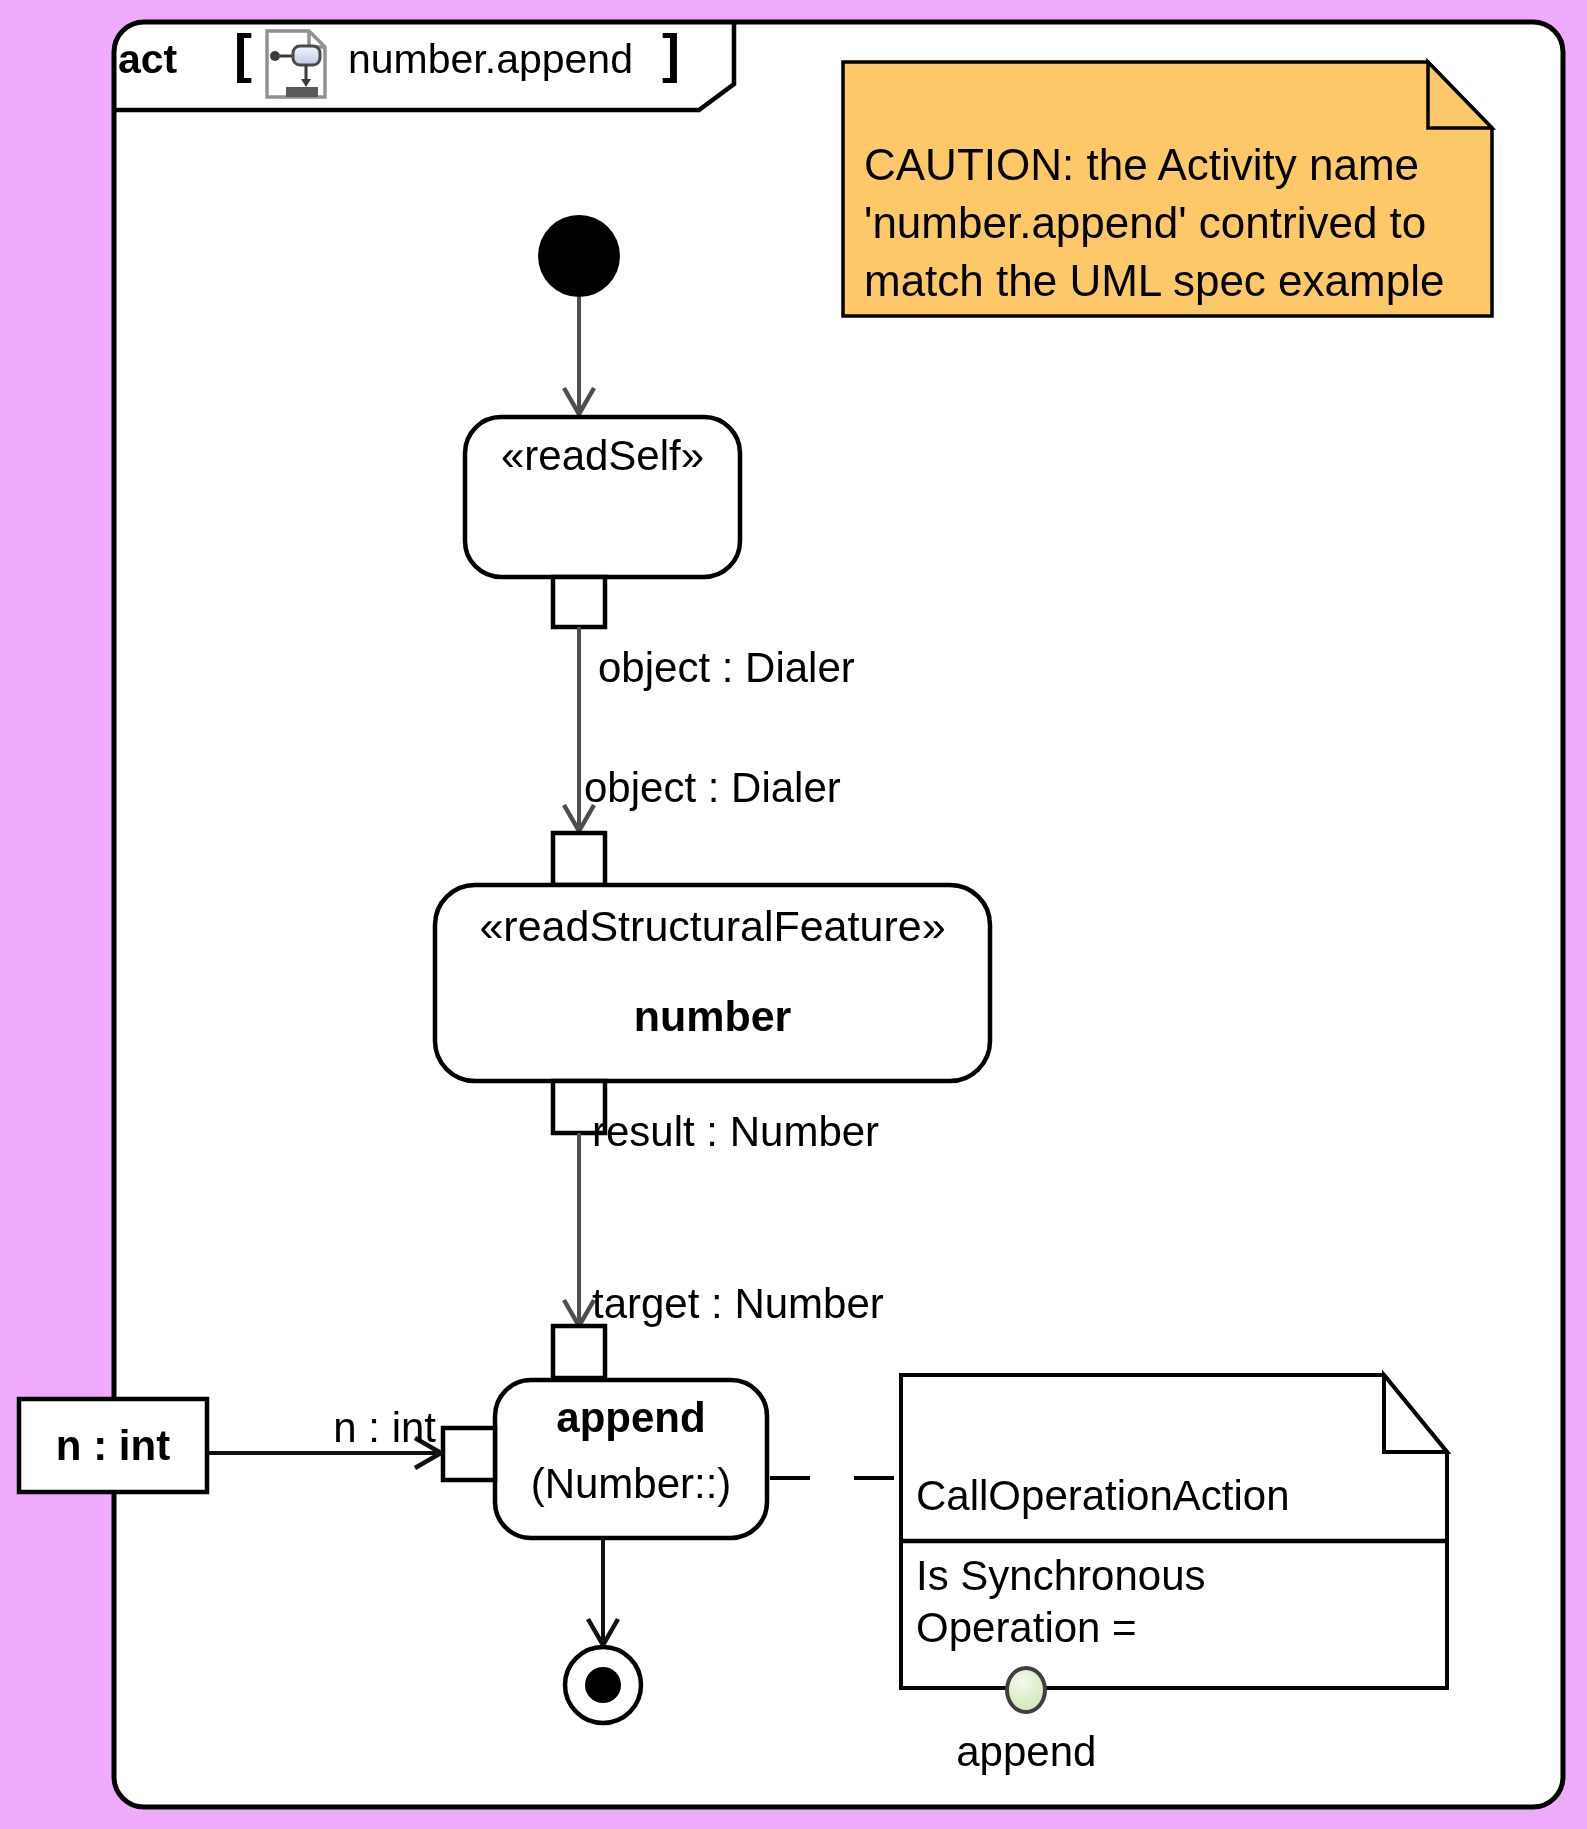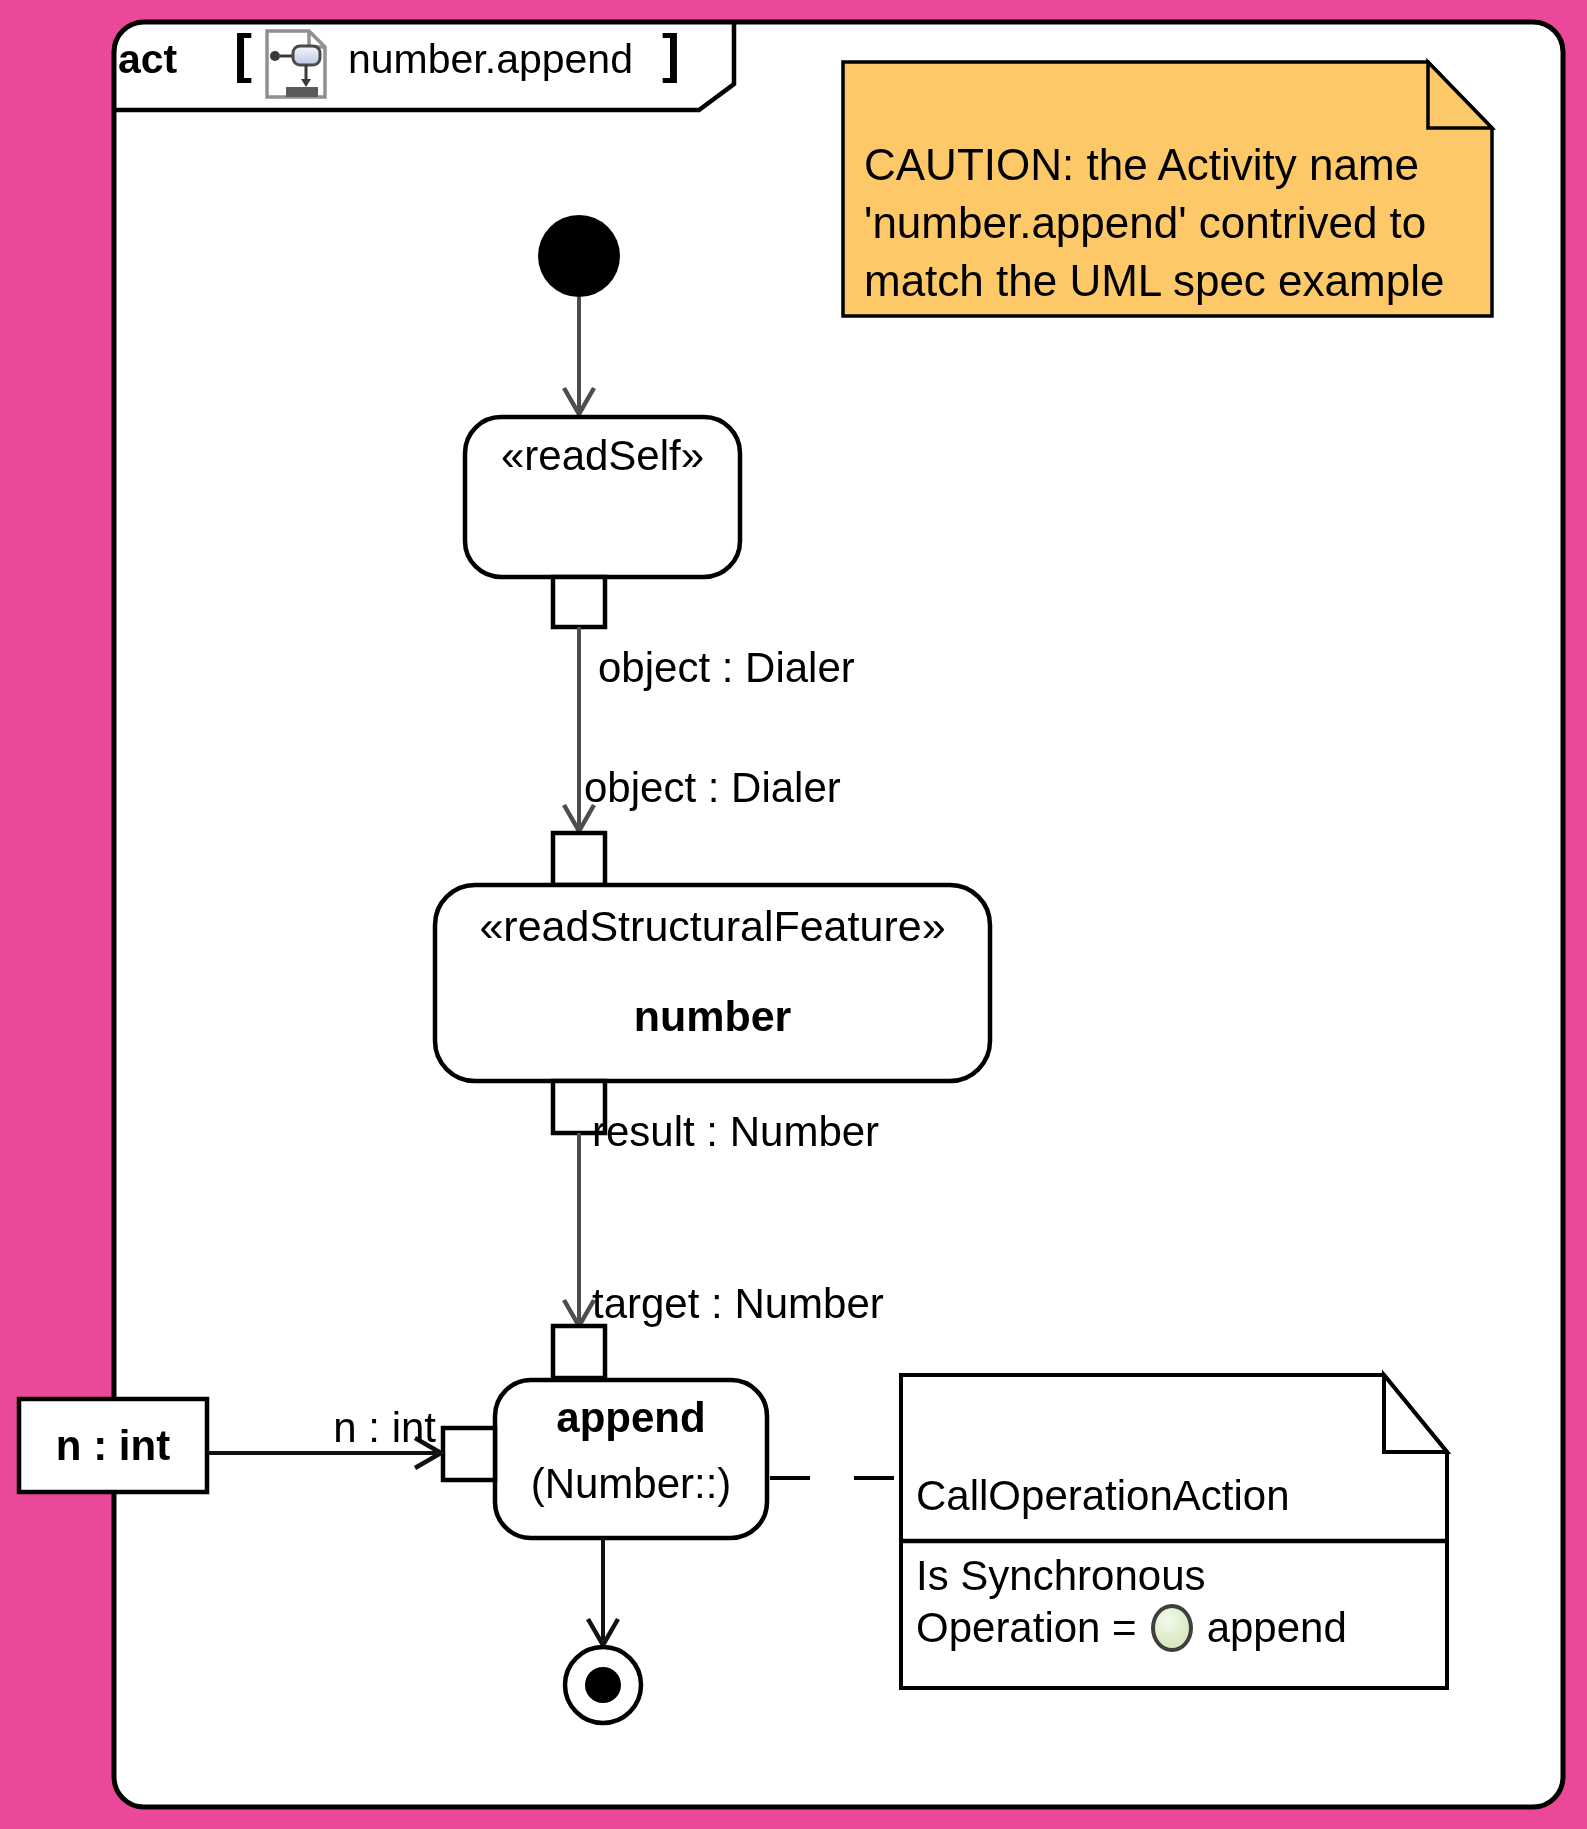--- a/index.html
+++ b/index.html
@@ -1,31 +1,31 @@
 <!DOCTYPE html>
 <html><head>
 <meta charset="utf-8">
 <style>
   html,body{margin:0;padding:0;background:#ffffff;}
   .canvas{
-    position:relative;width:1587px;height:1829px;background:#ec4899;
+    position:relative;width:1587px;height:1829px;background:#f0abfc;
     font-family:"Liberation Sans",sans-serif;color:#000;overflow:hidden;
   }
   .layer{position:absolute;left:0;top:0;}
   .txt{position:absolute;white-space:nowrap;}
   .center{text-align:center;}
   .t-title{font-size:41px;}
   .t-bold{font-weight:bold;}
   .bracket{font-size:54px;font-weight:600;line-height:1;}
   .t-node{font-size:42px;}
   .t-stereo{font-size:43px;}
   .t-label{font-size:42px;}
   .caution-text{font-size:44px;line-height:58px;white-space:nowrap;}
   .note-text{font-size:42px;}
-  .op-row{display:flex;align-items:center;gap:14px;}
+  .op-row{display:flex;align-items:center;gap:14px;flex-direction:column;}
   .op-icon{
     display:inline-block;width:42px;height:48px;border:4px solid #3f3f3f;border-radius:50%;
     background:radial-gradient(circle at 38% 30%, #f4f9ee 0%, #dcedc8 55%, #cfe4ba 100%);
     box-sizing:border-box;
   }
 </style>
 </head>
 <body>
 
 <div class="canvas">

